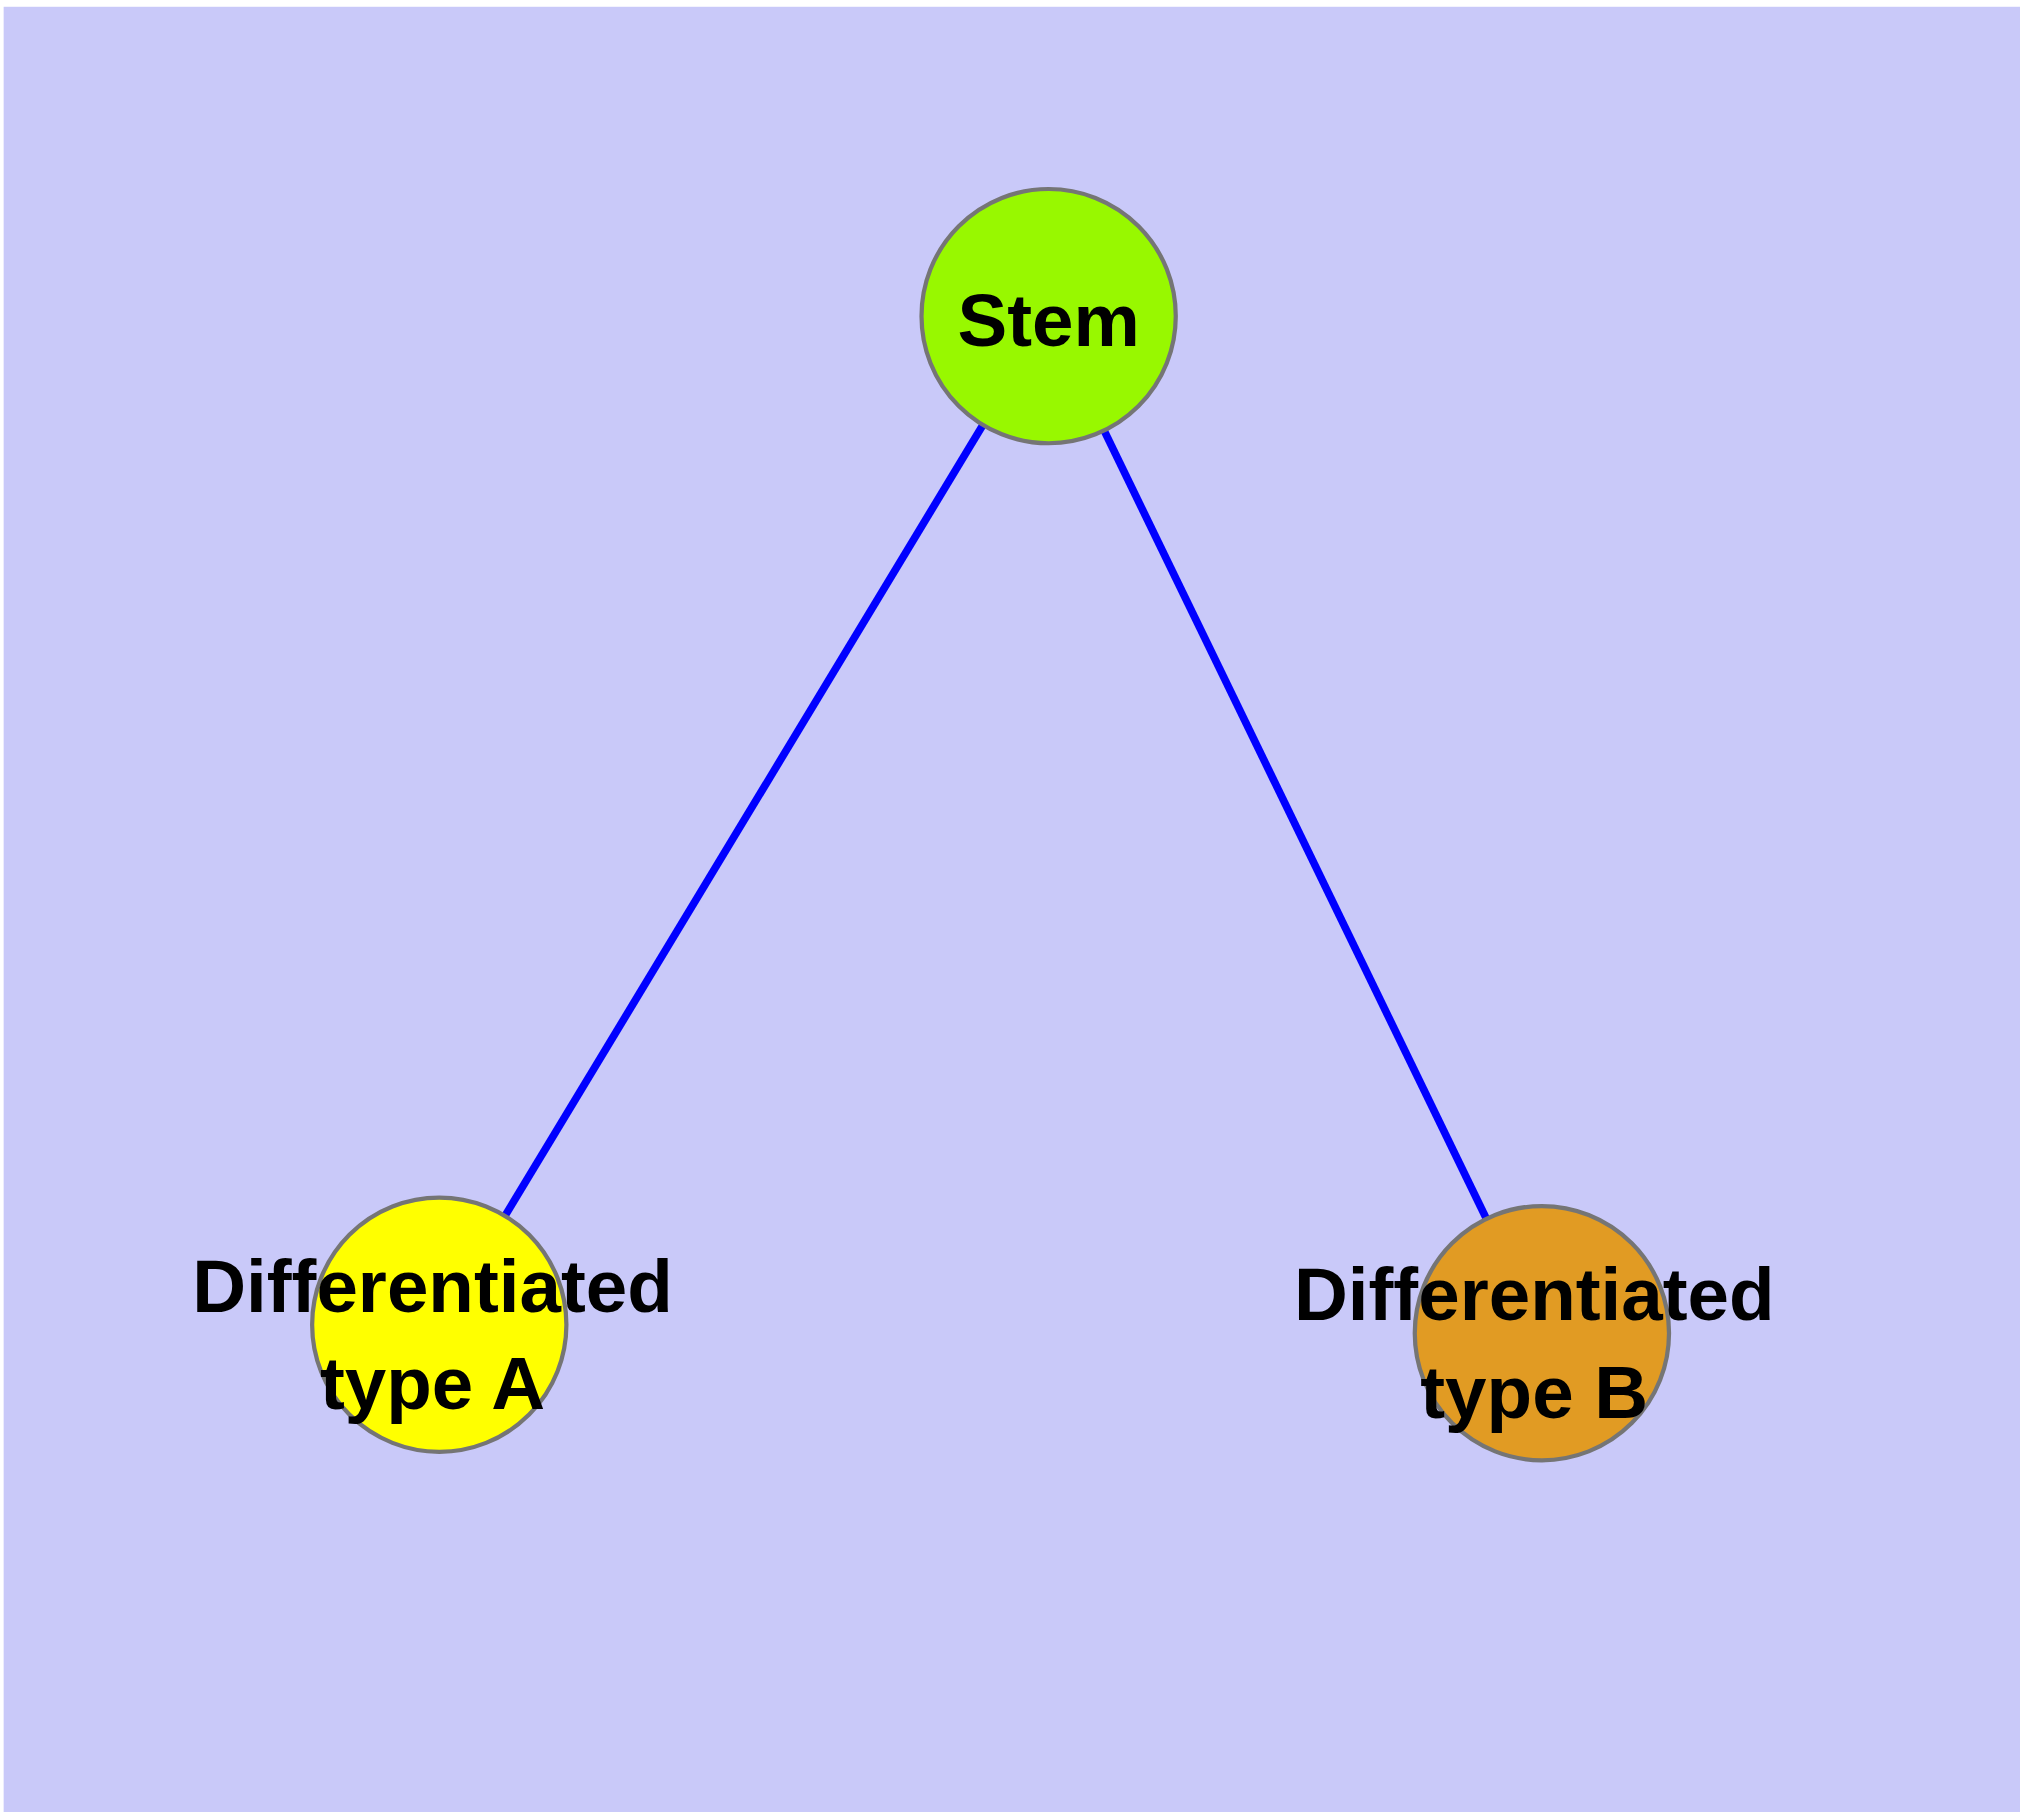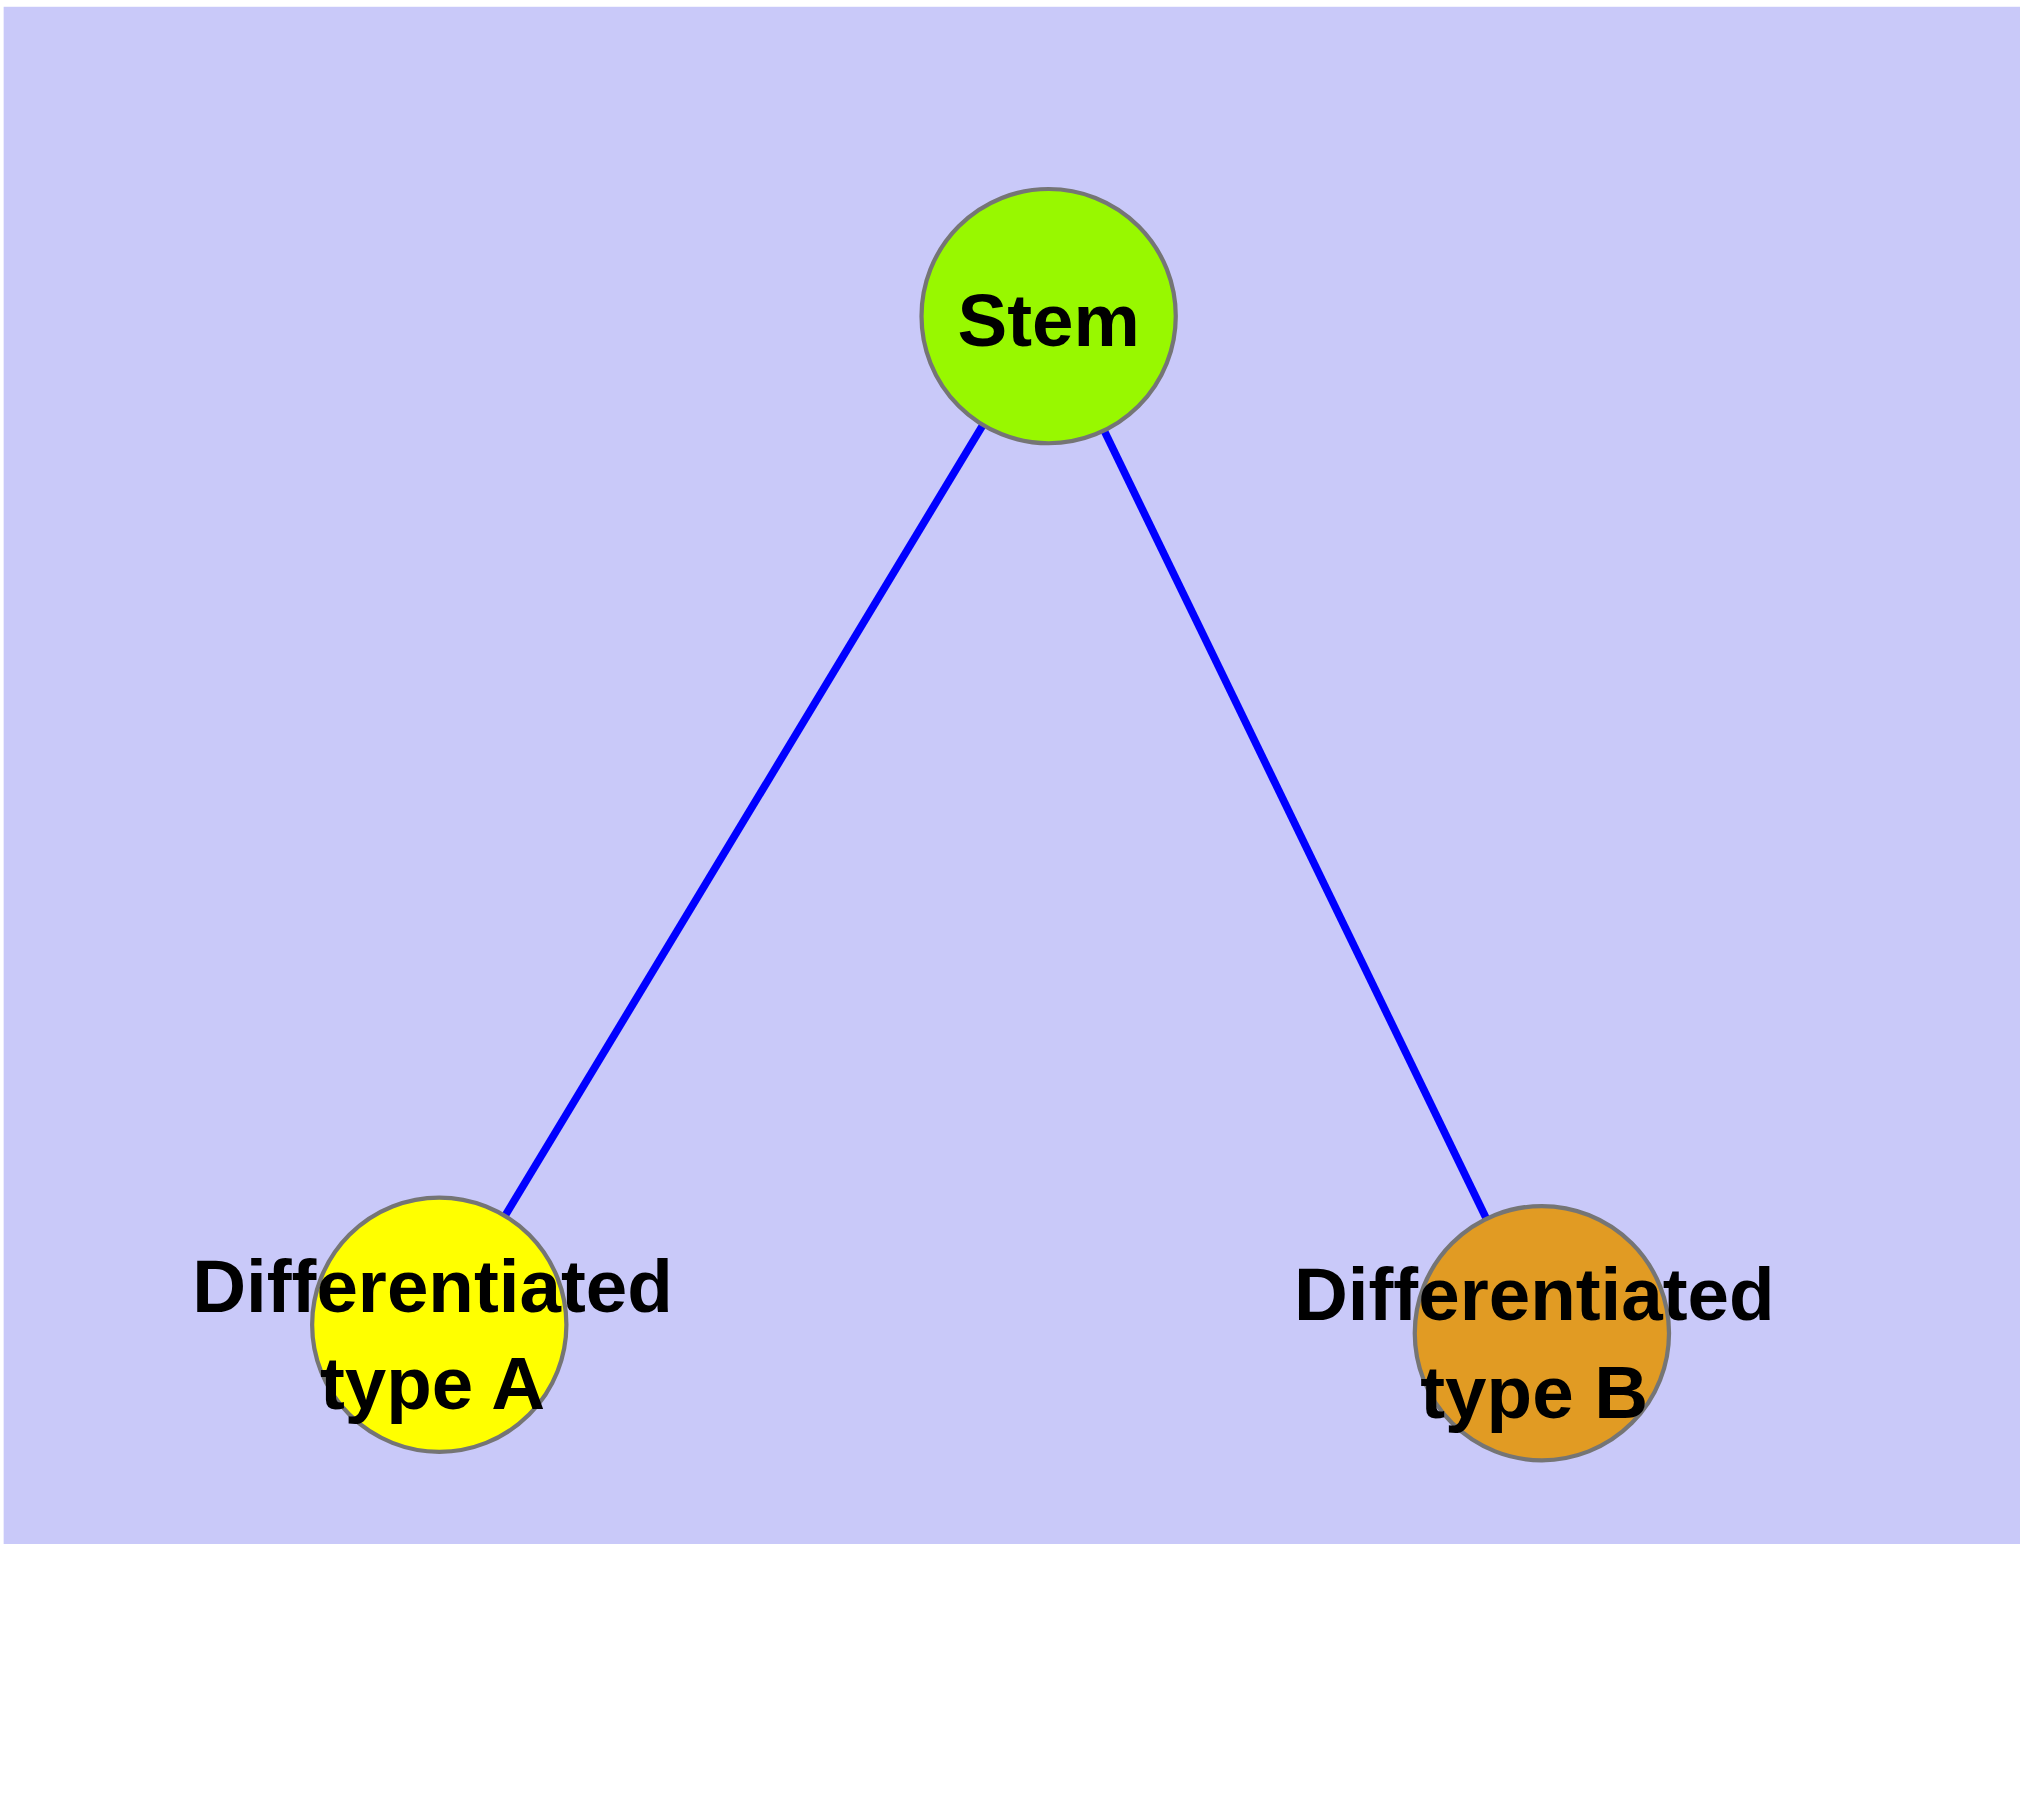--- a/index.html
+++ b/index.html
@@ -8,21 +8,21 @@
   }
   body {
     width: 2021px;
     height: 1812px;
     background: #ffffff;
     font-family: "Liberation Sans", sans-serif;
   }
   .stage {
     position: relative;
     width: 2021px;
-    height: 1544px;
+    height: 1812px;
     overflow: hidden;
   }
   svg.graph {
     display: block;
     width: 2021px;
     height: 1812px;
   }
   .node-circle {
     stroke-width: 5px;
   }

